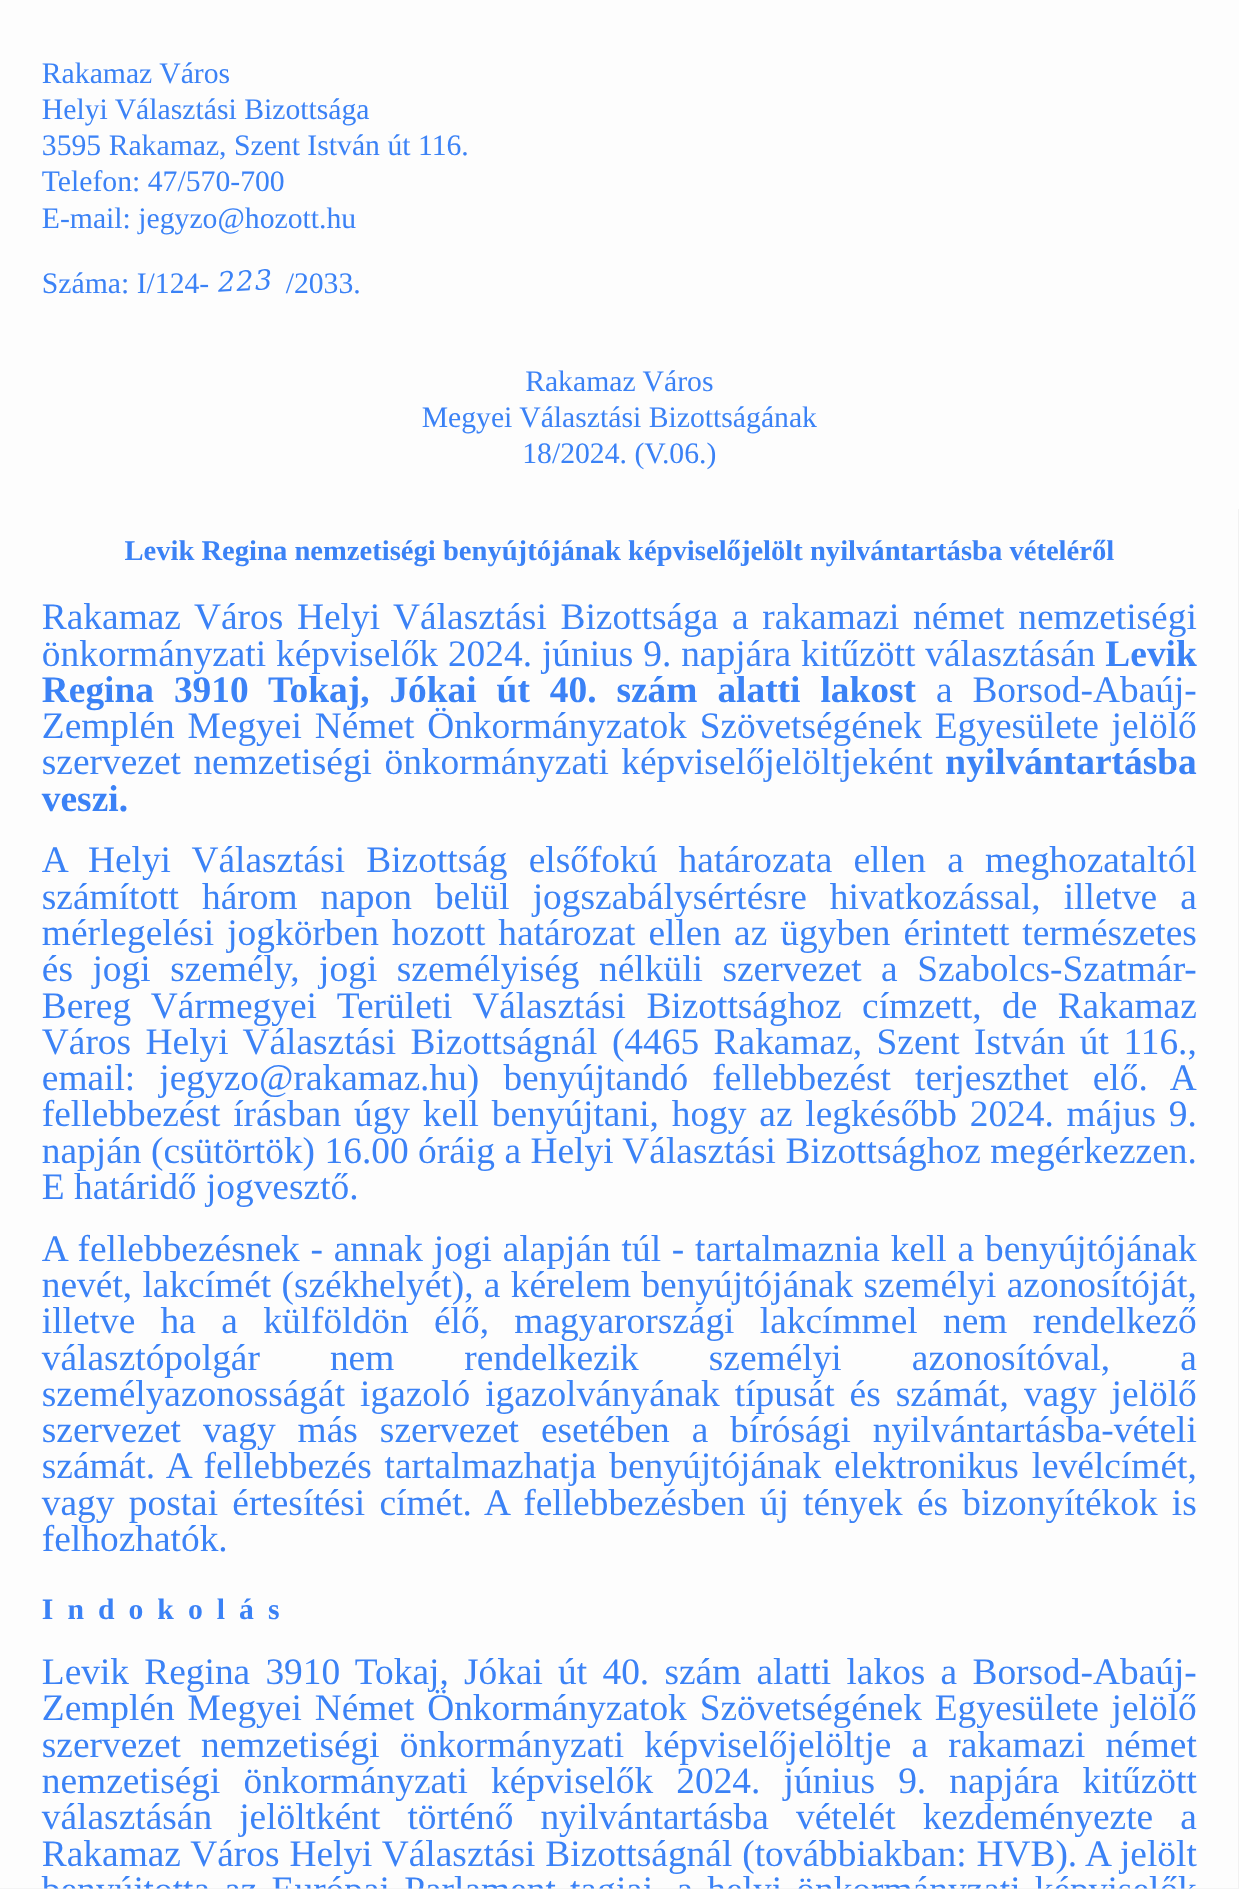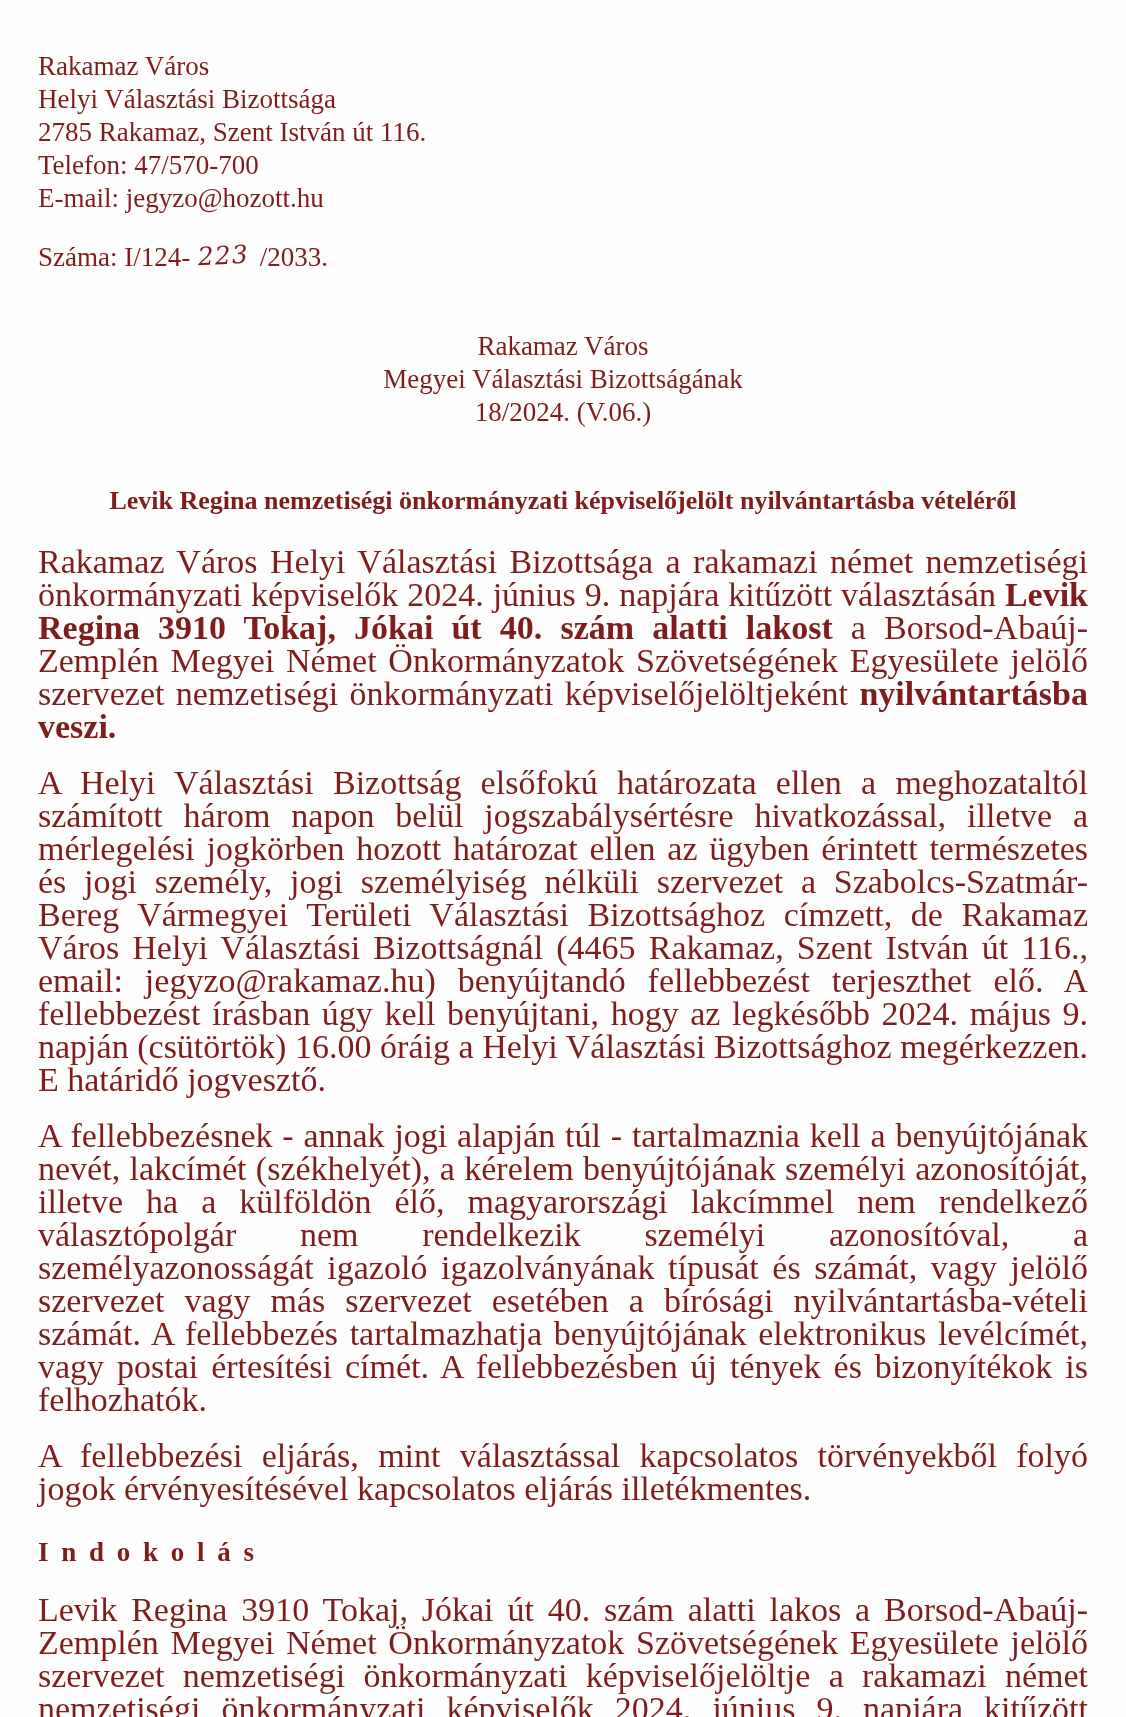--- a/index.html
+++ b/index.html
@@ -10,21 +10,21 @@
   }
   .page {
     position: relative;
     width: 1126px;
     height: 1717px;
     margin: 0 auto;
     background: #fdfdfd;
     box-sizing: border-box;
     padding: 50px 38px 0 38px;
     font-family: "Liberation Serif", "DejaVu Serif", serif;
-    color: #7f1d1d;
+    color: #3b82f6;
     overflow: hidden;
   }
   .sender-block {
     font-size: 27px;
     line-height: 33px;
   }
   .case-number-line {
     margin-top: 26px;
     font-size: 27px;
     line-height: 33px;
@@ -75,45 +75,44 @@
   }
 </style>
 </head>
 <body>
 
 <div class="page">
 
   <div class="sender-block">
     <div>Rakamaz Város</div>
     <div>Helyi Választási Bizottsága</div>
-    <div>2785 Rakamaz, Szent István út 116.</div>
+    <div>3595 Rakamaz, Szent István út 116.</div>
     <div>Telefon: 47/570-700</div>
     <div>E-mail: jegyzo@hozott.hu</div>
   </div>
 
   <div class="case-number-line">
     <span>Száma: I/124-</span><span class="handwritten">223</span>
     <span>/2033.</span>
   </div>
 
   <div class="title-block">
     <div>Rakamaz Város</div>
     <div>Megyei Választási Bizottságának</div>
     <div>18/2024. (V.06.)</div>
   </div>
 
-  <div class="subject-line">Levik Regina nemzetiségi önkormányzati képviselőjelölt nyilvántartásba vételéről</div>
+  <div class="subject-line">Levik Regina nemzetiségi benyújtójának képviselőjelölt nyilvántartásba vételéről</div>
 
   <div class="body-text">
     <p><span>Rakamaz Város Helyi Választási Bizottsága a rakamazi német nemzetiségi önkormányzati képviselők 2024. június 9. napjára kitűzött választásán </span><span class="bold">Levik Regina 3910 Tokaj, Jókai út 40. szám alatti lakost</span><span> a Borsod-Abaúj-Zemplén Megyei Német Önkormányzatok Szövetségének Egyesülete jelölő szervezet nemzetiségi önkormányzati képviselőjelöltjeként </span><span class="bold">nyilvántartásba veszi.</span></p>
 
     <p>A Helyi Választási Bizottság elsőfokú határozata ellen a meghozataltól számított három napon belül jogszabálysértésre hivatkozással, illetve a mérlegelési jogkörben hozott határozat ellen az ügyben érintett természetes és jogi személy, jogi személyiség nélküli szervezet a Szabolcs-Szatmár-Bereg Vármegyei Területi Választási Bizottsághoz címzett, de Rakamaz Város Helyi Választási Bizottságnál (4465 Rakamaz, Szent István út 116., email: jegyzo@rakamaz.hu) benyújtandó fellebbezést terjeszthet elő. A fellebbezést írásban úgy kell benyújtani, hogy az legkésőbb 2024. május 9. napján (csütörtök) 16.00 óráig a Helyi Választási Bizottsághoz megérkezzen. E határidő jogvesztő.</p>
 
     <p>A fellebbezésnek - annak jogi alapján túl - tartalmaznia kell a benyújtójának nevét, lakcímét (székhelyét), a kérelem benyújtójának személyi azonosítóját, illetve ha a külföldön élő, magyarországi lakcímmel nem rendelkező választópolgár nem rendelkezik személyi azonosítóval, a személyazonosságát igazoló igazolványának típusát és számát, vagy jelölő szervezet vagy más szervezet esetében a bírósági nyilvántartásba-vételi számát. A fellebbezés tartalmazhatja benyújtójának elektronikus levélcímét, vagy postai értesítési címét. A fellebbezésben új tények és bizonyítékok is felhozhatók.</p>
 
-    <p>A fellebbezési eljárás, mint választással kapcsolatos törvényekből folyó jogok érvényesítésével kapcsolatos eljárás illetékmentes.</p>
 
     <div class="reasoning-heading">I n d o k o l á s</div>
 
     <p>Levik Regina 3910 Tokaj, Jókai út 40. szám alatti lakos a Borsod-Abaúj-Zemplén Megyei Német Önkormányzatok Szövetségének Egyesülete jelölő szervezet nemzetiségi önkormányzati képviselőjelöltje a rakamazi német nemzetiségi önkormányzati képviselők 2024. június 9. napjára kitűzött választásán jelöltként történő nyilvántartásba vételét kezdeményezte a Rakamaz Város Helyi Választási Bizottságnál (továbbiakban: HVB). A jelölt benyújtotta az Európai Parlament tagjai, a helyi önkormányzati képviselők és polgármesterek, valamint a nemzetiségi önkormányzati képviselők közös eljárásban</p>
   </div>
 
 </div>
 
 </body></html>

